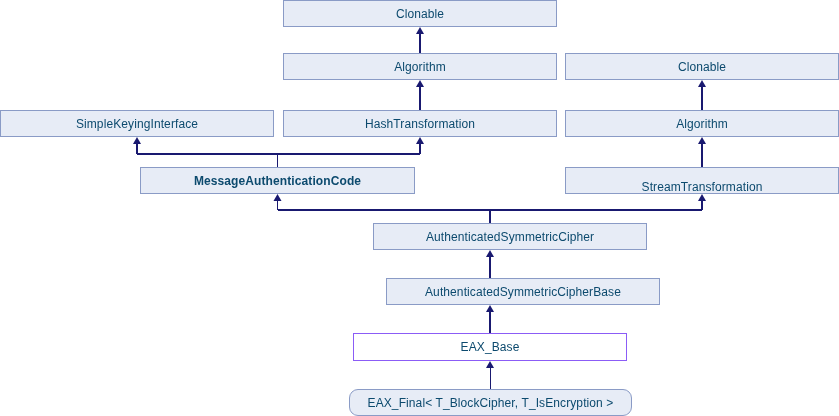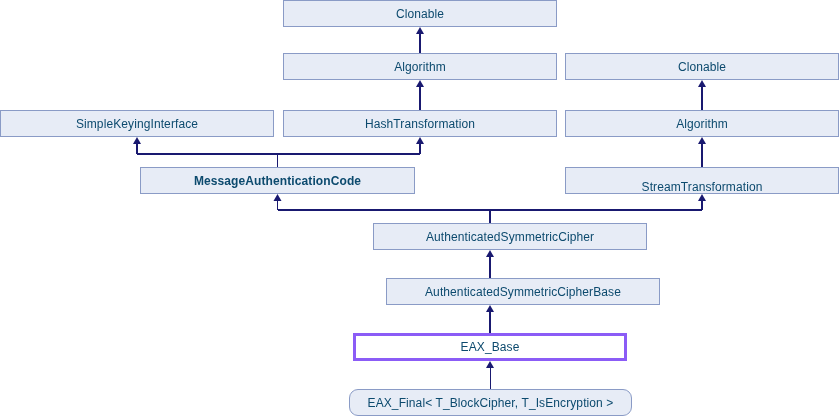--- a/index.html
+++ b/index.html
@@ -33,21 +33,21 @@
     align-items: center;
     justify-content: center;
     font-size: 12px;
     color: #0c4a6e;
     line-height: 1;
     white-space: nowrap;
     letter-spacing: 0.1px;
   }
   .node.current {
     background: #ffffff;
-    border: 3px solid #8b5cf6;
+    border: 1px solid #8b5cf6;
   }
 </style>
 </head>
 <body>
 
 <div id="diagram">
 
   <svg id="edges" width="839" height="416" viewBox="0 0 839 416" xmlns="http://www.w3.org/2000/svg">
       <line x1="420" y1="53" x2="420" y2="34" stroke="#191970" stroke-width="1.4" shape-rendering="crispEdges"></line>
       <polygon points="420,27 416,34 424,34" fill="#191970"></polygon>

